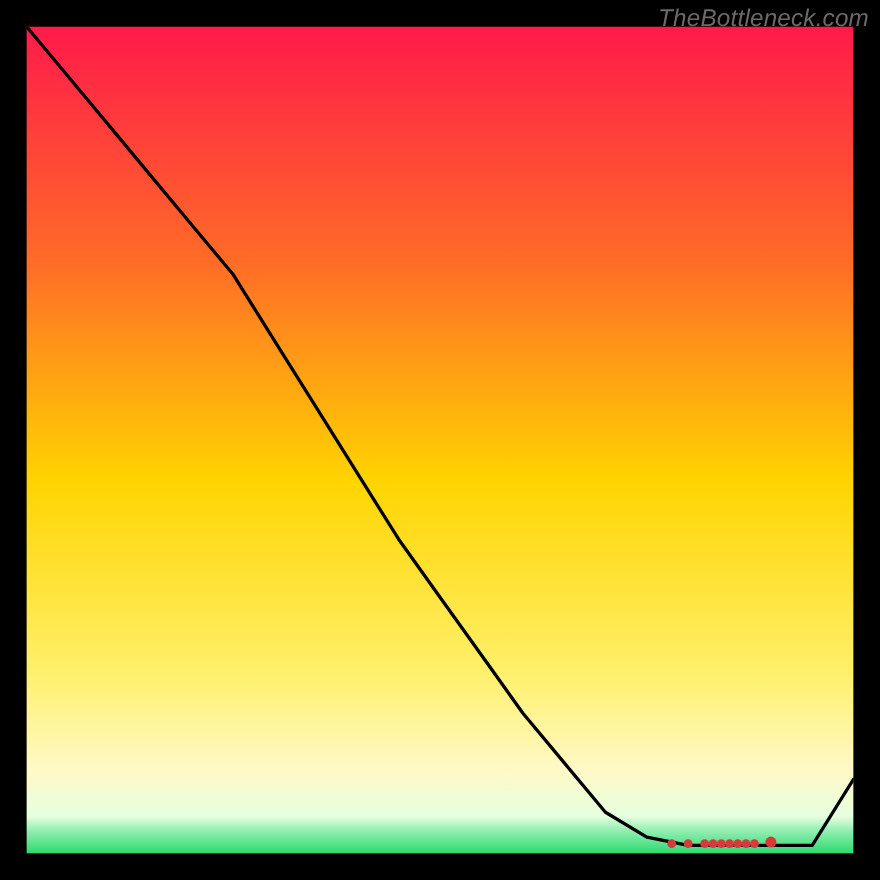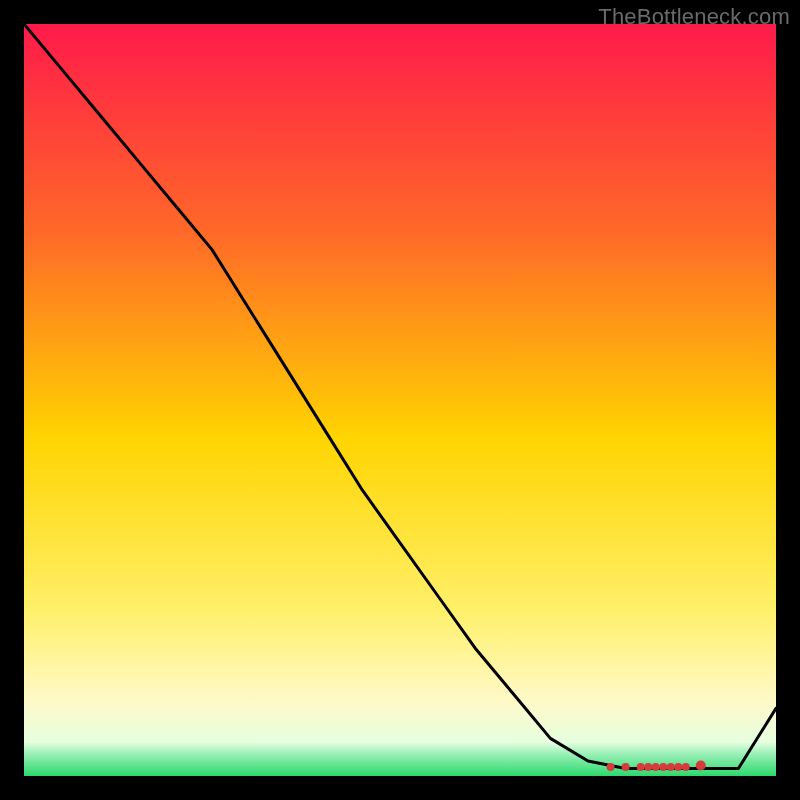--- a/index.html
+++ b/index.html
@@ -18,20 +18,21 @@
     background: #000;
   }
   .attribution {
     position: absolute;
     top: 4px;
     right: 10px;
     color: #6a6a6a;
     font-size: 22px;
     font-weight: 500;
     letter-spacing: 0.2px;
+    font-style: italic;
   }
   .plot {
     position: absolute;
     left: 24px;
     top: 24px;
     width: 752px;
     height: 752px;
   }
   .plot svg {
     display: block;

